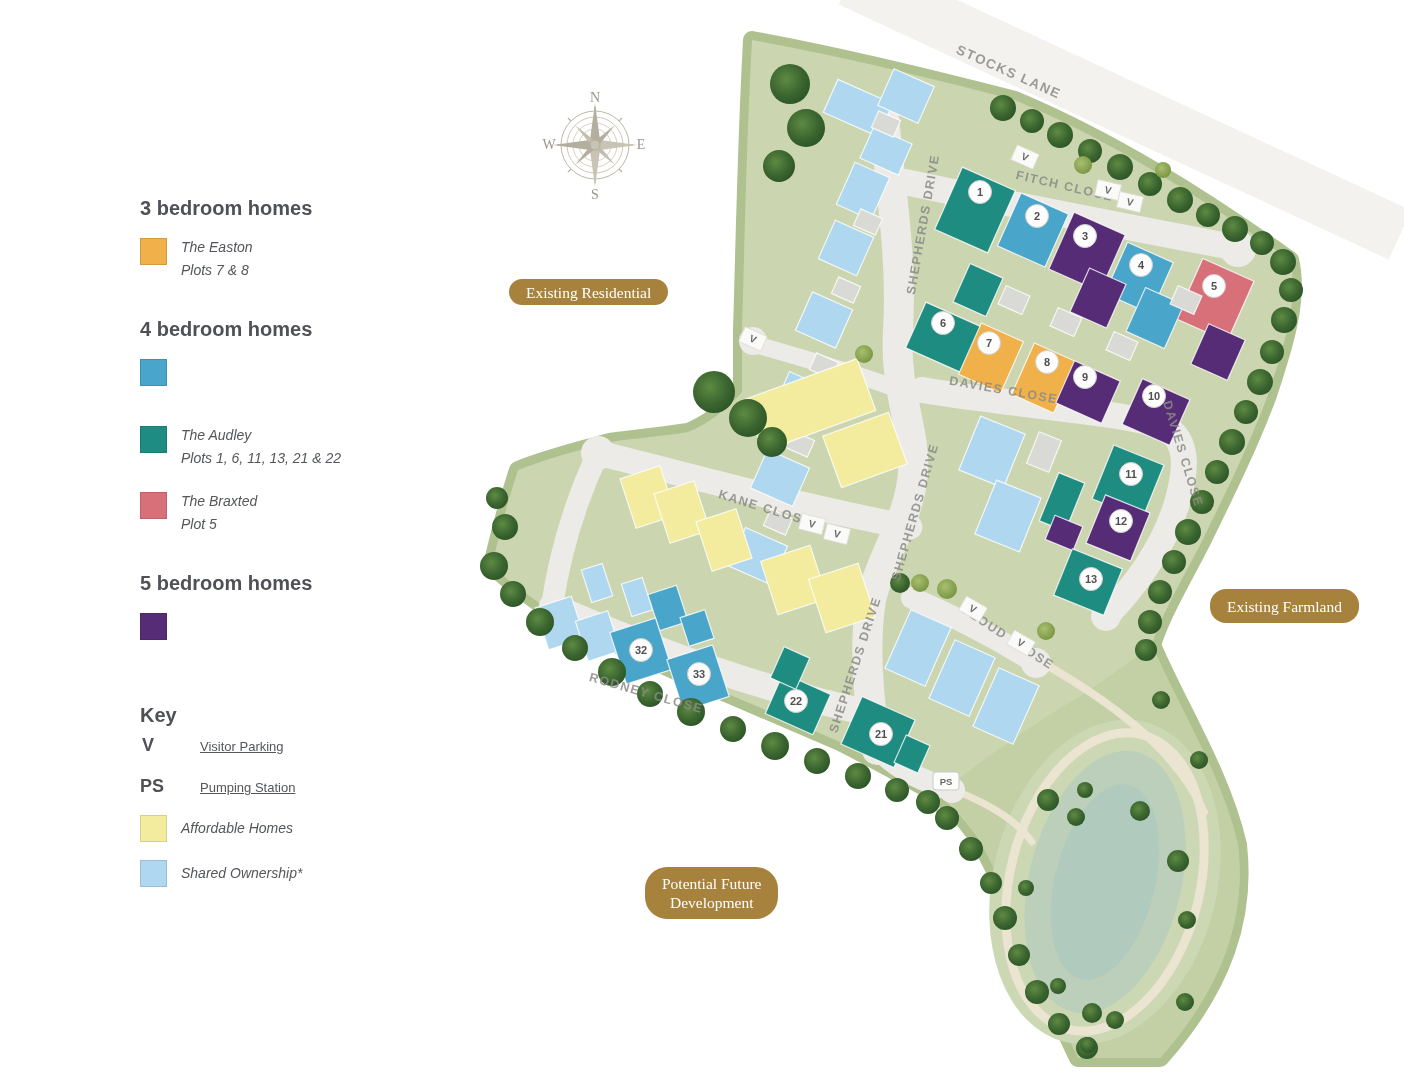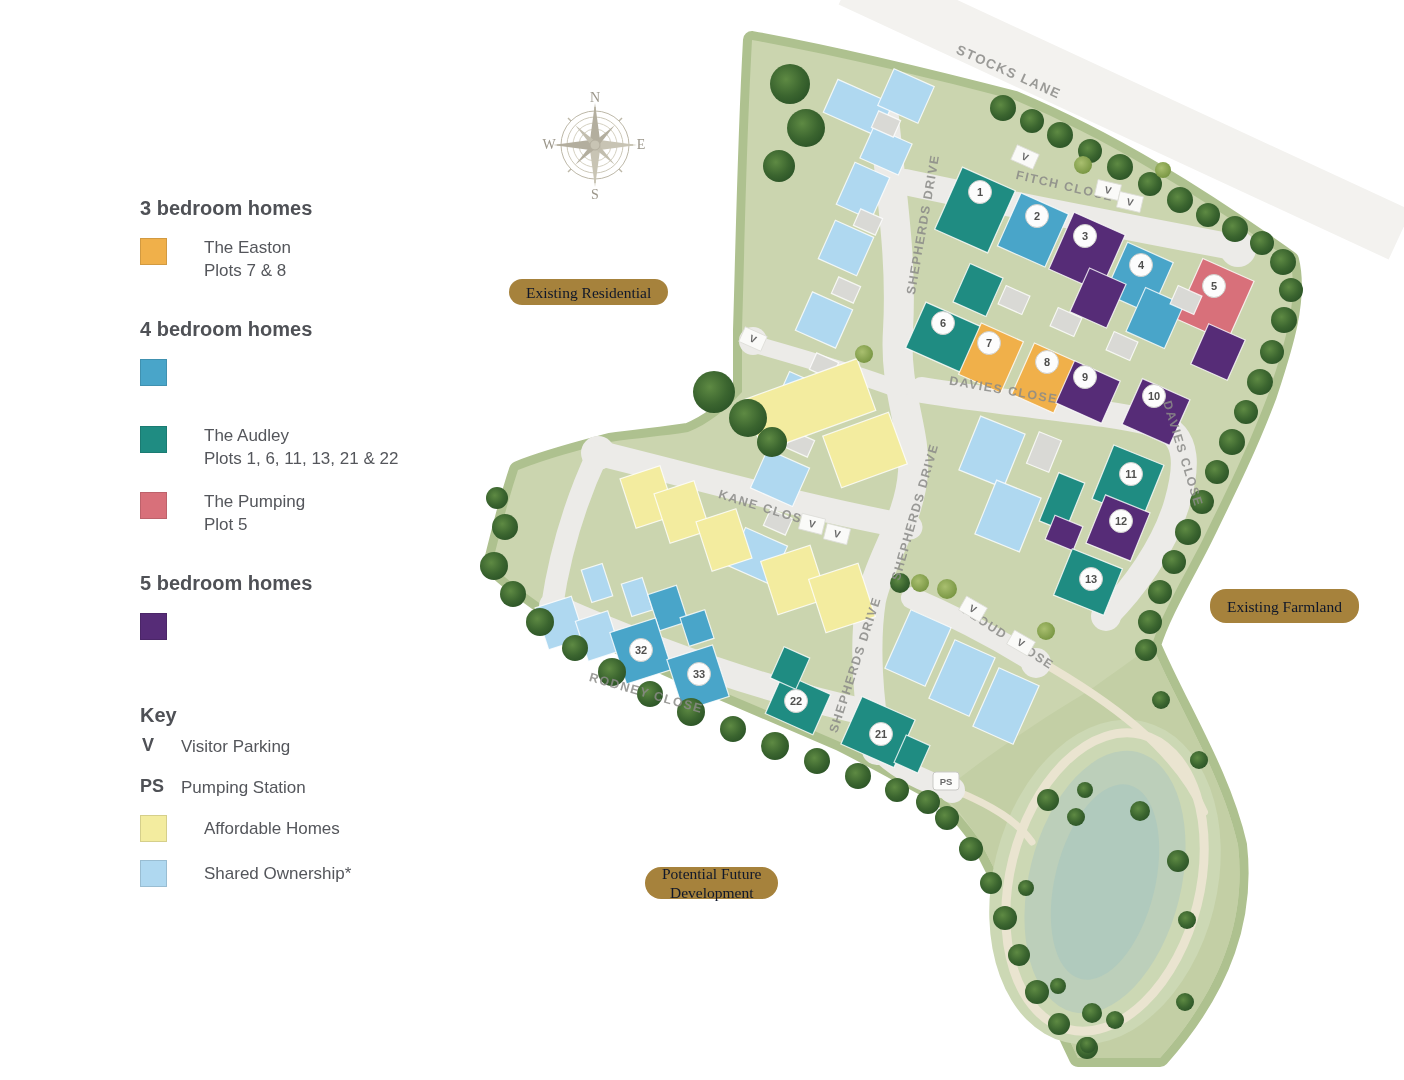--- a/index.html
+++ b/index.html
@@ -4,25 +4,25 @@
 <style>
   html,body{margin:0;padding:0;background:#ffffff;width:1404px;height:1080px;overflow:hidden;
     font-family:"Liberation Sans","DejaVu Sans",sans-serif;}
   .stage{position:relative;width:1404px;height:1080px;background:#fff;}
   #map-svg{position:absolute;left:0;top:0;}
   
   .legend{position:absolute;left:0;top:0;width:480px;height:1080px;color:#54565B;}
   .lg-head{position:absolute;left:140px;font-size:20px;font-weight:bold;color:#4F5156;white-space:nowrap;text-align:right;}
   .lg-row{position:absolute;left:140px;white-space:nowrap;}
   .lg-swatch{position:absolute;left:0;top:2px;width:27px;height:27px;border:1px solid rgba(0,0,0,.12);box-sizing:border-box;}
-  .lg-text{margin-left:64px;font-size:17px;line-height:23px;}
+  .lg-text{margin-left:41px;font-size:14px;line-height:23px;font-style:italic;}
   .lg-sym{position:absolute;left:2px;top:0;font-size:18px;font-weight:bold;color:#4F5156;}
-  .lg-sym-label{margin-left:41px;font-size:17px;line-height:23px;}
+  .lg-sym-label{margin-left:60px;font-size:13px;line-height:23px;text-decoration:underline;}
   
-  .pill{position:absolute;background:#A6823C;color:#0f172a;border-radius:16px;
+  .pill{position:absolute;background:#A6823C;color:#ffffff;border-radius:16px;
     font-family:"Liberation Serif","DejaVu Serif",serif;font-size:15.5px;
     display:flex;flex-direction:column;align-items:center;justify-content:center;
     padding:3px 17px;box-sizing:border-box;text-align:center;line-height:19px;white-space:nowrap;}
   
   .roadlabel{fill:#8B8B88;letter-spacing:1.5px;font-weight:bold;opacity:.85;}
   .plotnum{fill:#50504F;font-weight:bold;}
   .vletter{fill:#6A6A6A;font-weight:bold;}
   .compass text{fill:#9B968A;font-family:"Liberation Serif","DejaVu Serif",serif;font-size:14px;}
 </style>
 </head>
@@ -381,21 +381,21 @@
     <div class="lg-row" style="top:424px">
       <span class="lg-swatch" style="background: rgb(31, 140, 130);"></span>
       <div class="lg-text">
         <div>The Audley</div>
         <div>Plots 1, 6, 11, 13, 21 &amp; 22</div>
       </div>
     </div>
     <div class="lg-row" style="top:490px">
       <span class="lg-swatch" style="background: rgb(216, 112, 122);"></span>
       <div class="lg-text">
-        <div>The Pumping</div>
+        <div>The Braxted</div>
         <div>Plot 5</div>
       </div>
     </div>
 
     <div class="lg-head" style="top:572px">5 bedroom homes</div>
     <div class="lg-row" style="top:611px">
       <span class="lg-swatch" style="background: rgb(86, 44, 119);"></span>
     </div>
 
     <div class="lg-head" style="top:704px">Key</div>
@@ -416,17 +416,17 @@
       <div class="lg-text" style="line-height:31px">Shared Ownership*</div>
     </div>
   </div>
 
   <div class="pill" style="left:509px;top:279px;height:26px;">
     <span>Existing Residential</span>
   </div>
   <div class="pill" style="left:1210px;top:581px;height:34px;margin-top:8px;">
     <span>Existing Farmland</span>
   </div>
-  <div class="pill" style="left:645px;top:867px;height:32px;border-radius:22px;">
+  <div class="pill" style="left:645px;top:867px;height:52px;border-radius:22px;">
     <span>Potential Future</span>
     <span>Development</span>
   </div>
 </div>
 
 </body></html>

